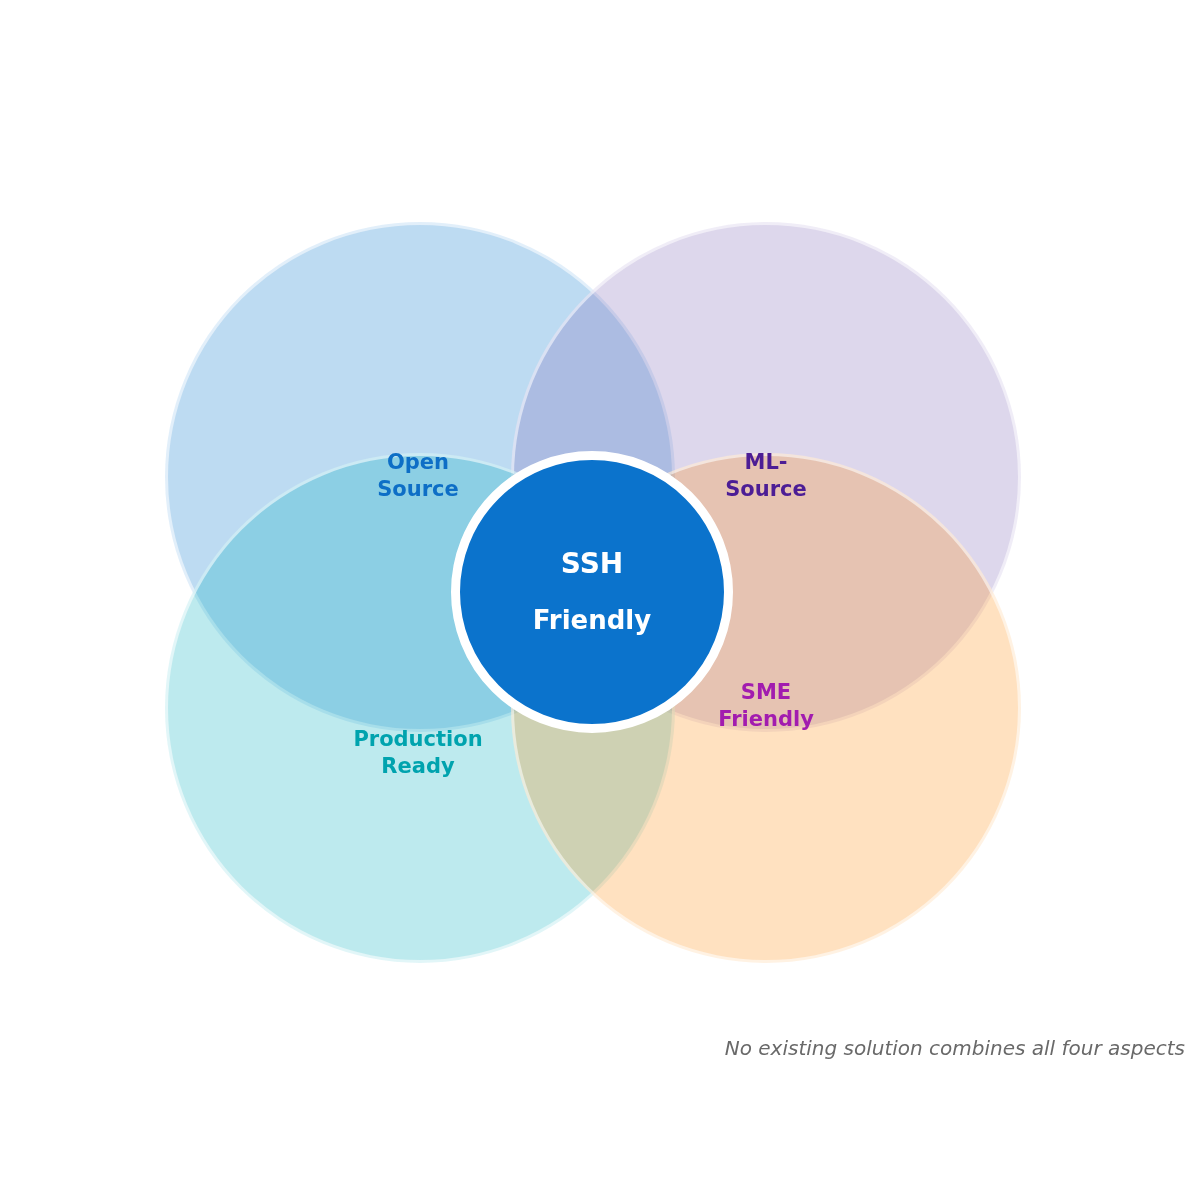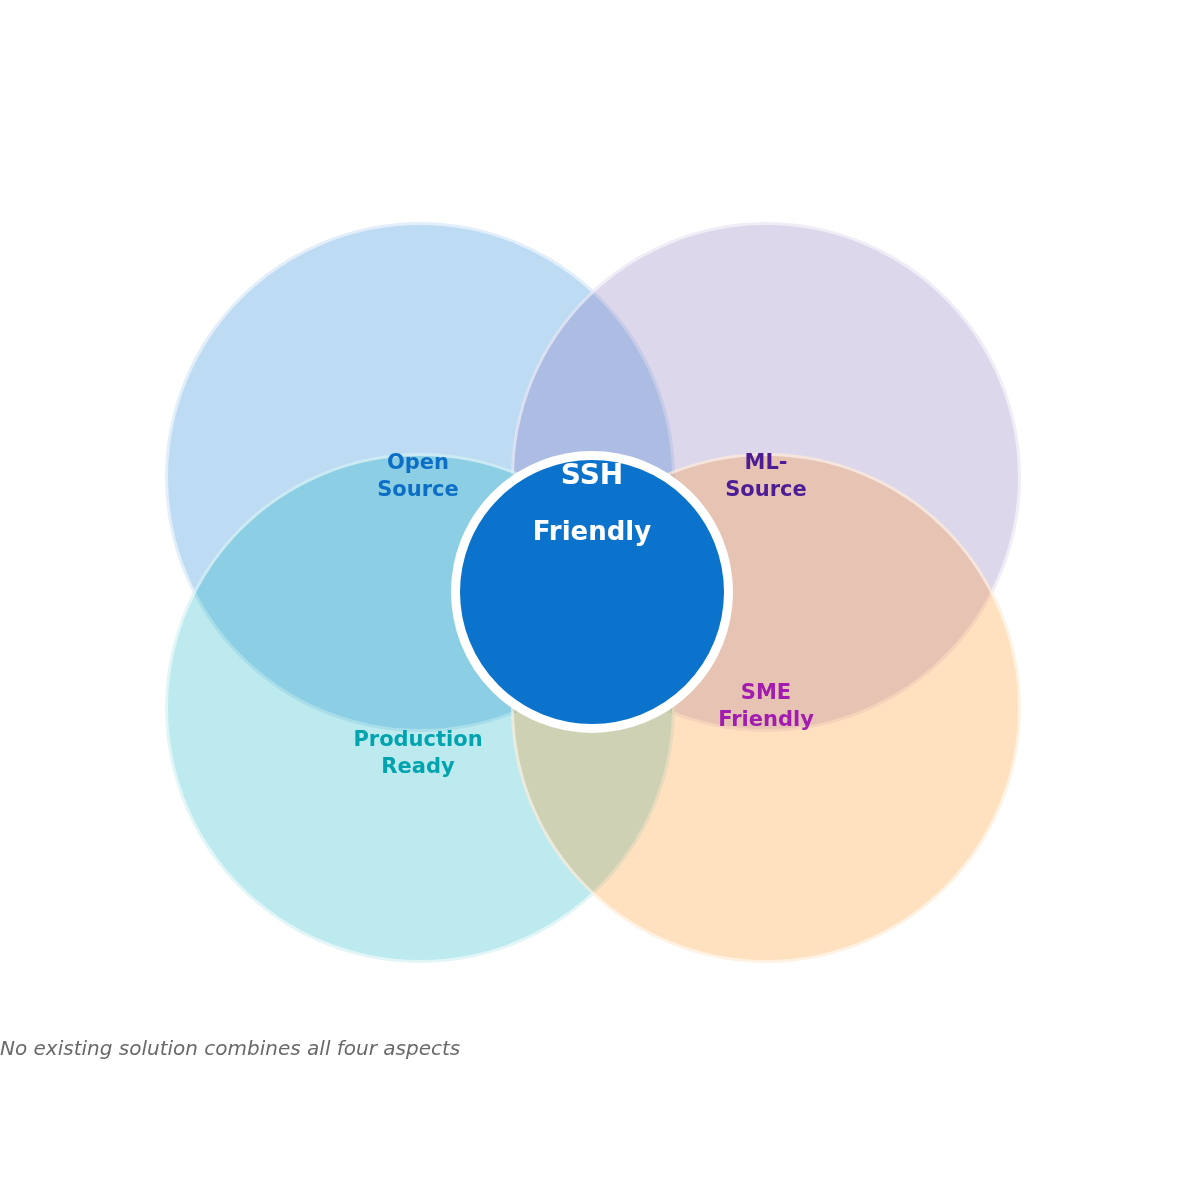--- a/index.html
+++ b/index.html
@@ -17,21 +17,21 @@
     width: 100%;
     text-align: center;
     font-size: 22px;
     font-weight: bold;
     letter-spacing: 0.3px;
   }
   .caption {
     position: absolute;
     left: 0; top: 1036px;
     width: 100%;
-    text-align: left;
+    text-align: right;
     font-size: 20px;
     font-style: italic;
   }
   .venn-circle {
     position: absolute;
     width: 510px;
     height: 510px;
     border-radius: 50%;
     border: 3px solid rgba(255,255,255,0.55);
     box-sizing: border-box;
@@ -56,20 +56,21 @@
   .center-badge {
     position: absolute;
     left: 451px; top: 451px;
     width: 282px; height: 282px;
     border-radius: 50%;
     border: 9px solid #ffffff;
     box-sizing: border-box;
     display: flex;
     flex-direction: column;
     align-items: center;
+    justify-content: center;
     gap: 26px;
   }
   .badge-line1 { font-size: 28px; font-weight: bold; line-height: 1.1; }
   .badge-line2 { font-size: 26px; font-weight: bold; line-height: 1.1; }
 </style>
 </head>
 <body>
 
 <div class="stage">
 

